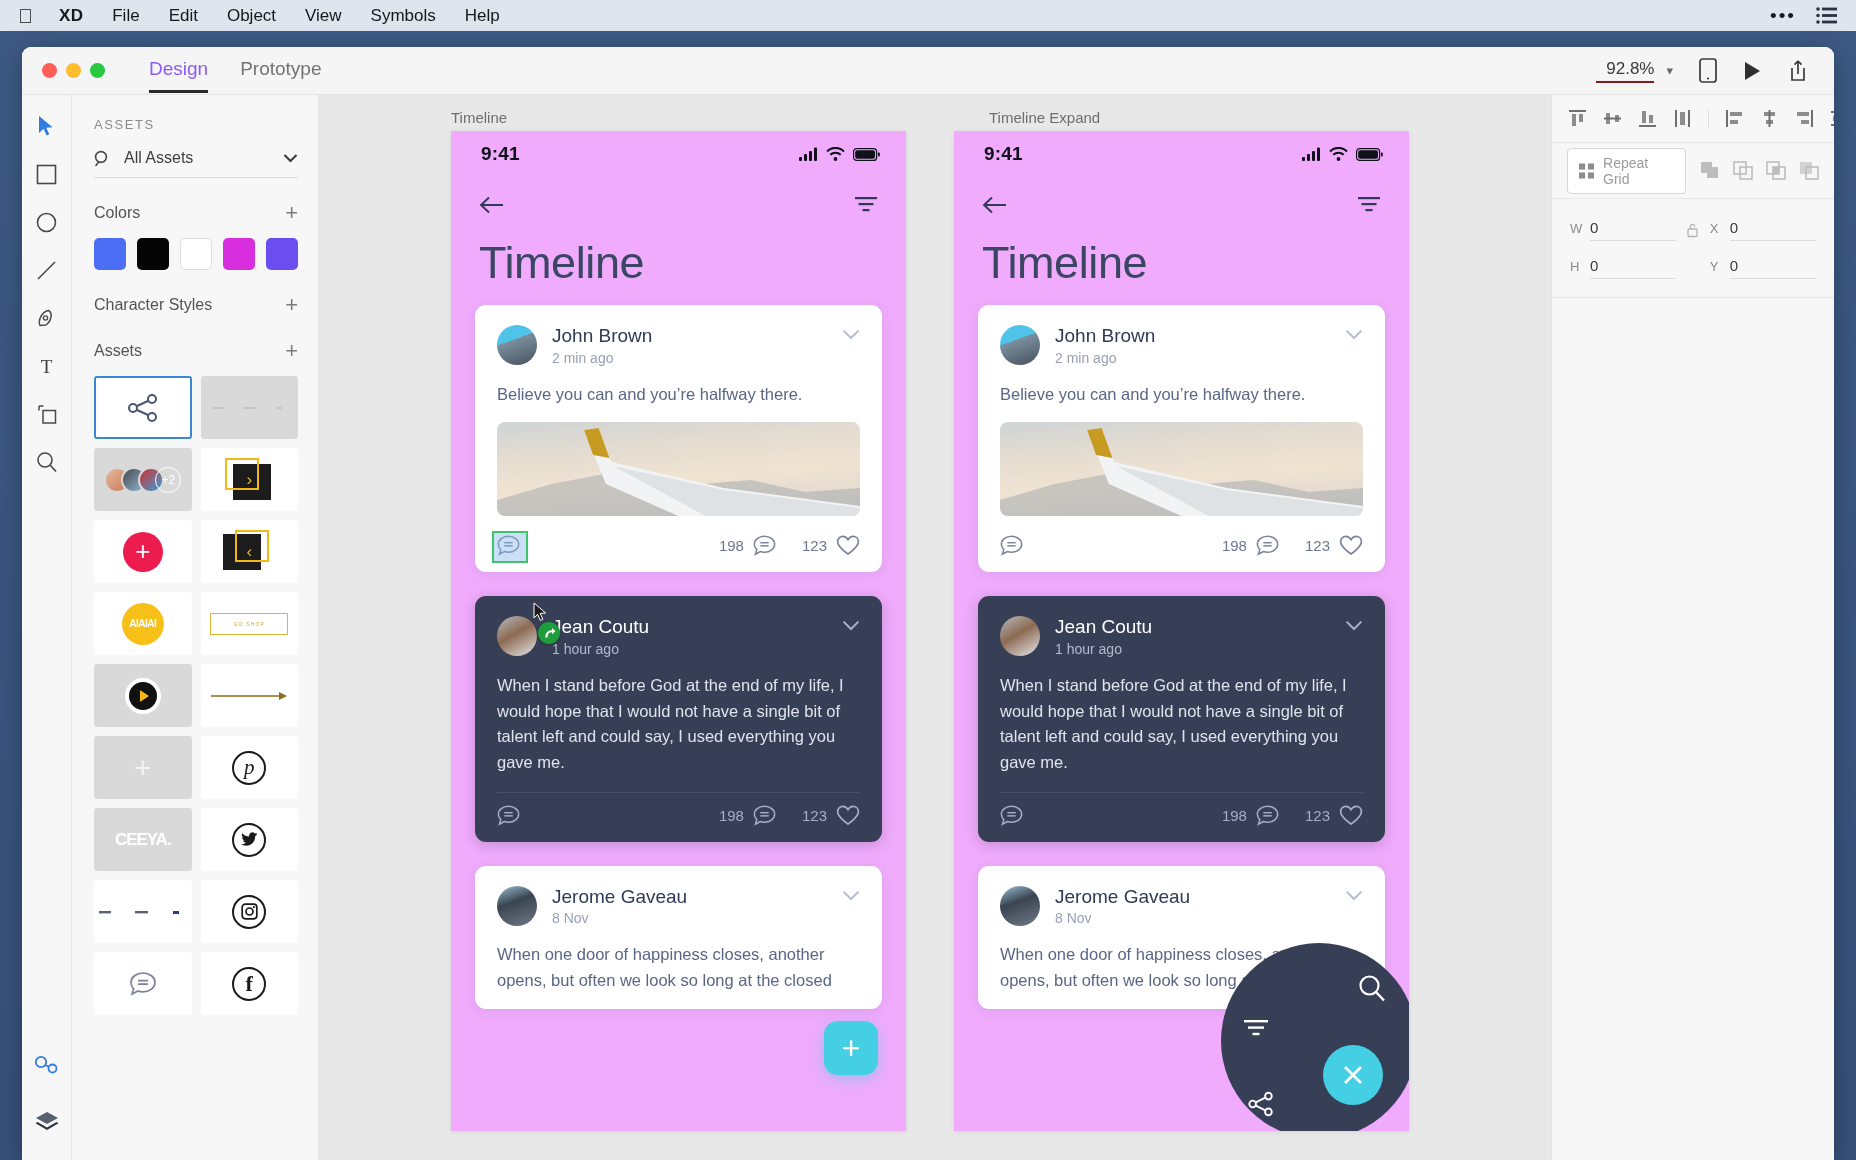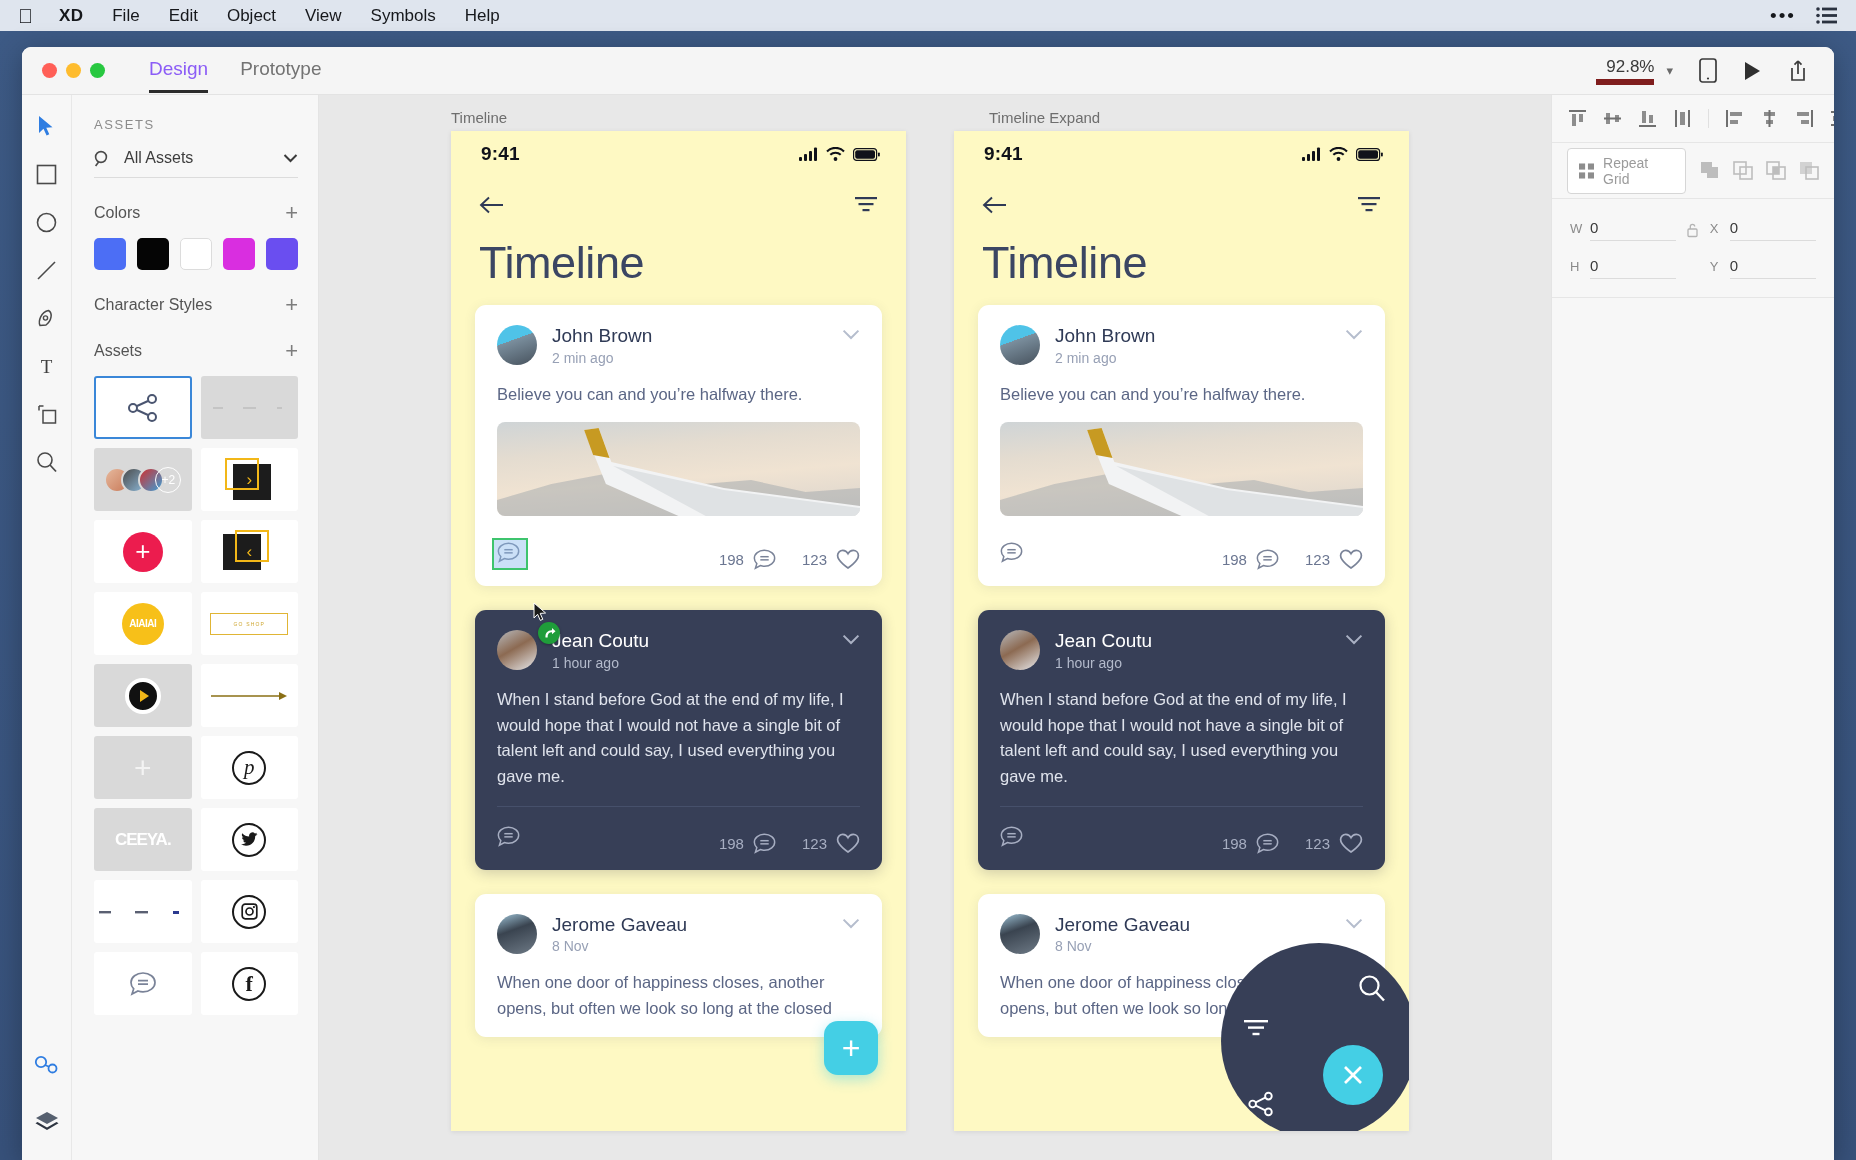--- a/index.html
+++ b/index.html
@@ -59,21 +59,21 @@
   }
   .doctitle {
     position: absolute; left: 0; right: 0; text-align: center;
     font-size: 18px; color: #3a3a3a; pointer-events: none;
   }
   .doctitle .edited { color: #9b9b9b; }
   .tbright {
     margin-left: auto; display: flex; align-items: center; gap: 26px; padding-right: 26px;
   }
   .zoomval {
-    font-size: 17px; color: #3a3a3a; border-bottom: 6px solid #7f1d1d;
+    font-size: 17px; color: #3a3a3a; border-bottom: 2px solid #7f1d1d;
     padding-bottom: 2px; min-width: 58px; text-align: right;
   }
   .chev-sm { font-size: 13px; color: #6a6a6a; margin-left: -14px; }
 
   
   .toolrail {
     position: absolute; top: 48px; left: 0; width: 50px; height: 1065px;
     background: #f7f7f7; border-right: 1px solid #e8e8e8;
     display: flex; flex-direction: column; align-items: center;
     padding-top: 18px; gap: 22px;
@@ -119,21 +119,21 @@
 
   
   .canvas {
     position: absolute; top: 48px; left: 297px;
     width: 1232px; height: 1065px; background: #e8e8e8; overflow: hidden;
   }
   .ab-label {
     position: absolute; font-size: 15px; color: #6e6e6e;
   }
   .artboard {
-    position: absolute; background: #fef9c3; overflow: hidden;
+    position: absolute; background: #f0abfc; overflow: hidden;
     box-shadow: 0 1px 5px rgba(0,0,0,.09);
   }
   .statusbar {
     height: 46px; display: flex; align-items: center; justify-content: space-between;
     padding: 0 26px 0 30px;
   }
   .stime { font-size: 19px; font-weight: bold; color: #10121a; letter-spacing: .2px; }
   .sicons { display: flex; align-items: center; gap: 8px; }
   .navrow {
     height: 56px; display: flex; align-items: center; justify-content: space-between;
@@ -164,21 +164,21 @@
   .card.dark .ctext { color: #dfe3ec; }
   .cimg {
     margin-top: 15px; height: 94px; border-radius: 8px; overflow: hidden;
     position: relative;
   }
   .actions {
     display: flex; align-items: center; margin-top: 14px;
     border-top: 1px solid transparent; padding-top: 4px;
   }
   .card.dark .actions { border-top: 1px solid #46506b; padding-top: 12px; margin-top: 16px; }
-  .act-right { margin-left: auto; display: flex; align-items: center; gap: 26px; margin-top: 14px; }
+  .act-right { margin-left: auto; display: flex; align-items: center; gap: 26px; }
   .act-grp { display: flex; align-items: center; gap: 9px; }
   .act-num { font-size: 15px; color: #6b7governed; }
   .act-num { font-size: 15px; color: #6b7691; }
   .card.dark .act-num { color: #a7aec2; }
 
   .fab {
     position: absolute; width: 54px; height: 54px; border-radius: 14px;
     background: #44cfe5; display: flex; align-items: center; justify-content: center;
     color: #fff; font-size: 32px; font-weight: 300; line-height: 1;
     box-shadow: 0 4px 14px rgba(68,207,229,.45);

